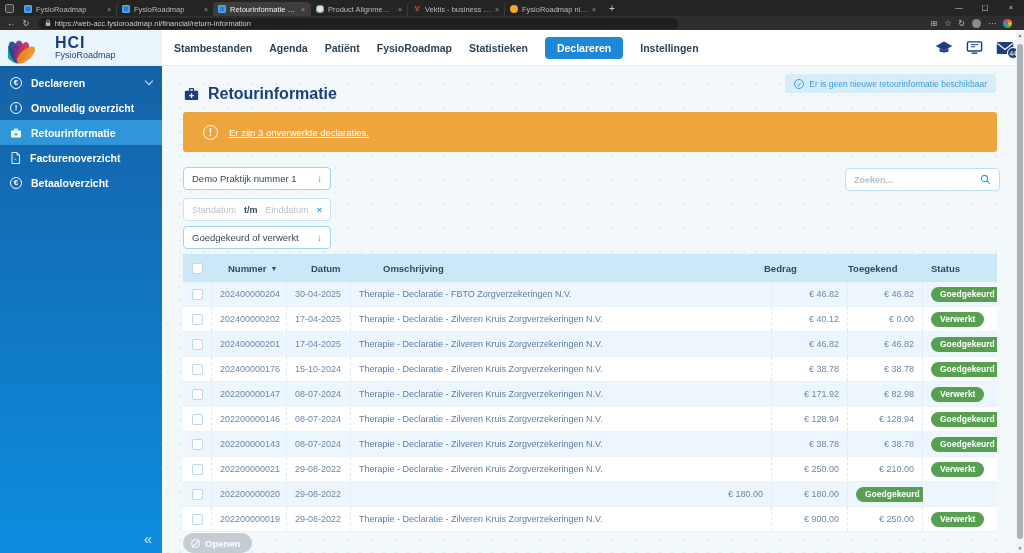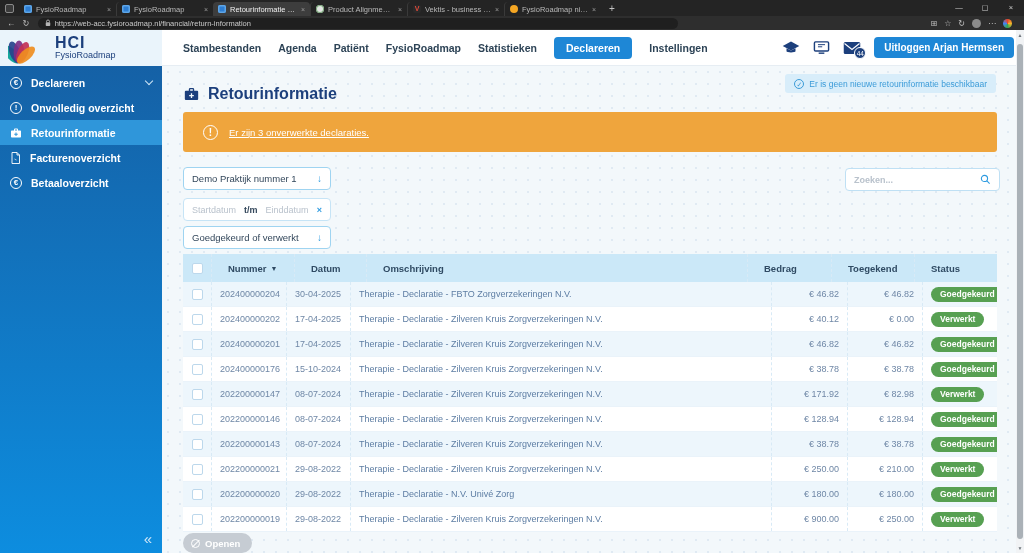--- a/index.html
+++ b/index.html
@@ -30,21 +30,21 @@
   .url { color:#c9c9c9; font-size:7.5px; white-space:nowrap; }
   .abar-right { margin-left:auto; display:flex; align-items:center; gap:7px; padding-right:12px; }
   .abar-right span { color:#c3c3c3; font-size:8px; }
   .edge-avatar { width:9px; height:9px; border-radius:50%; background:conic-gradient(#e8452c,#f7b529,#36a852,#4285f4,#e8452c); }
 
   
   .appheader { position:absolute; left:0; top:30px; width:1024px; height:36px; background:#fff; border-bottom:1px solid #e6edf3; display:flex; align-items:center; }
   .logo { width:162px; height:36px; background:#eaf4fb; display:flex; align-items:center; gap:13px; padding-left:8px; flex:0 0 auto; }
   .logo-text .hci { display:block; font-size:16px; font-weight:bold; color:#1c3f7c; letter-spacing:1px; line-height:15px; }
   .logo-text .sub { display:block; font-size:9px; color:#1c3f7c; }
-  .mainnav { display:flex; align-items:center; gap:17px; margin-left:21px; }
+  .mainnav { display:flex; align-items:center; gap:17px; margin-left:12px; }
   .mainnav a { font-size:10.5px; color:#2d4356; text-decoration:none; font-weight:bold; }
   .mainnav a.active { background:#1e87d6; color:#fff; padding:5px 12px; border-radius:4px; }
   .header-right { margin-left:auto; display:flex; align-items:center; gap:13px; padding-right:10px; }
   .hdr-ico { position:relative; display:flex; }
   .mail-badge { position:absolute; right:-5px; bottom:-4px; width:12px; height:12px; background:#1c3f7c; color:#fff; border-radius:50%; font-size:6.5px; line-height:12px; text-align:center; border:1px solid #fff; }
   .logout-btn { background:#1e87d6; color:#fff; border:none; font-size:10px; font-weight:bold; padding:5px 10px; border-radius:4px; font-family:inherit; }
 
   
   .sidebar { position:absolute; left:0; top:66px; width:162px; bottom:0; background:linear-gradient(180deg,#1561a6 0%, #0d8ddf 100%); padding-top:4px; }
   .side-item { display:flex; align-items:center; gap:9px; height:25px; padding:0 10px; color:#fff; font-size:10.5px; font-weight:bold; }
@@ -201,21 +201,20 @@
             <path d="M7 6h10M7 9h6" stroke="#1c3f7c" stroke-width="1.4"></path>
           </svg>
       </span>
       <span class="hdr-ico">
         <svg width="18" height="14" viewBox="0 0 24 18">
             <rect x="1" y="1" width="22" height="16" rx="2" fill="#1c3f7c"></rect>
             <path d="M2 3l10 8L22 3" fill="none" stroke="#fff" stroke-width="1.6"></path>
           </svg>
         <span class="mail-badge">44</span>
       </span>
-      <button class="logout-btn">Uitloggen Arjan Hermsen</button>
     </div>
   </div>
 
   <aside class="sidebar">
     <div class="side-item">
       <span class="circ-ico">€</span>
       <span>Declareren</span>
       <span class="chev-down"></span>
     </div>
     <div class="side-item">
@@ -427,21 +426,20 @@
               <span class="badge">Verwerkt</span>
             </div>
           </div>
 
           <div class="t-row odd">
             <div class="t-cell cb-cell">
               <div class="checkbox"></div>
             </div>
             <div class="t-cell">202200000020</div>
             <div class="t-cell">29-08-2022</div>
-            <div class="t-cell desc">Therapie - Declaratie - N.V. Univé Zorg</div>
             <div class="t-cell right">€ 180.00</div>
             <div class="t-cell right">€ 180.00</div>
             <div class="t-cell">
               <span class="badge">Goedgekeurd</span>
             </div>
           </div>
 
           <div class="t-row">
             <div class="t-cell cb-cell">
               <div class="checkbox"></div>

